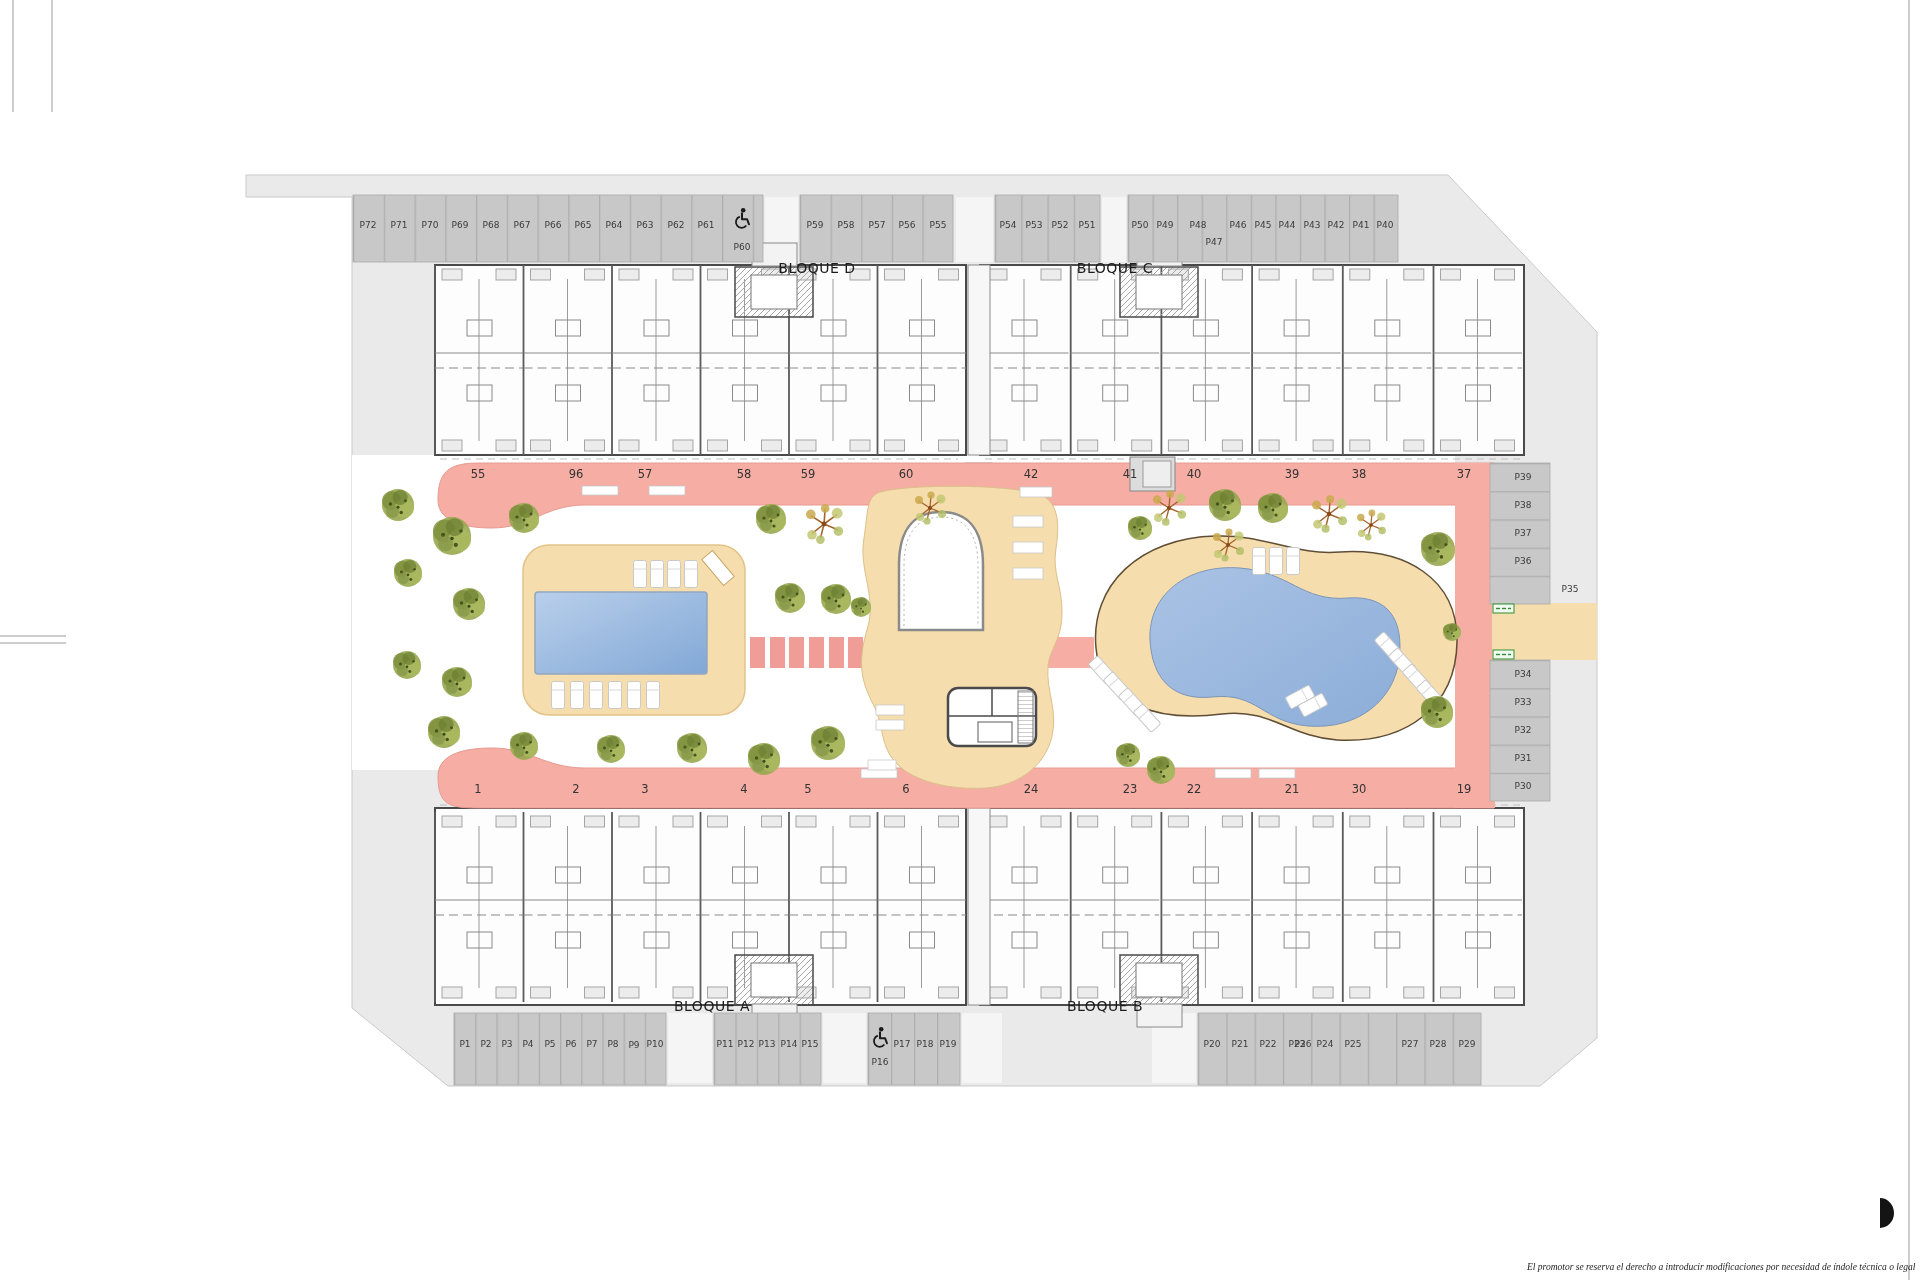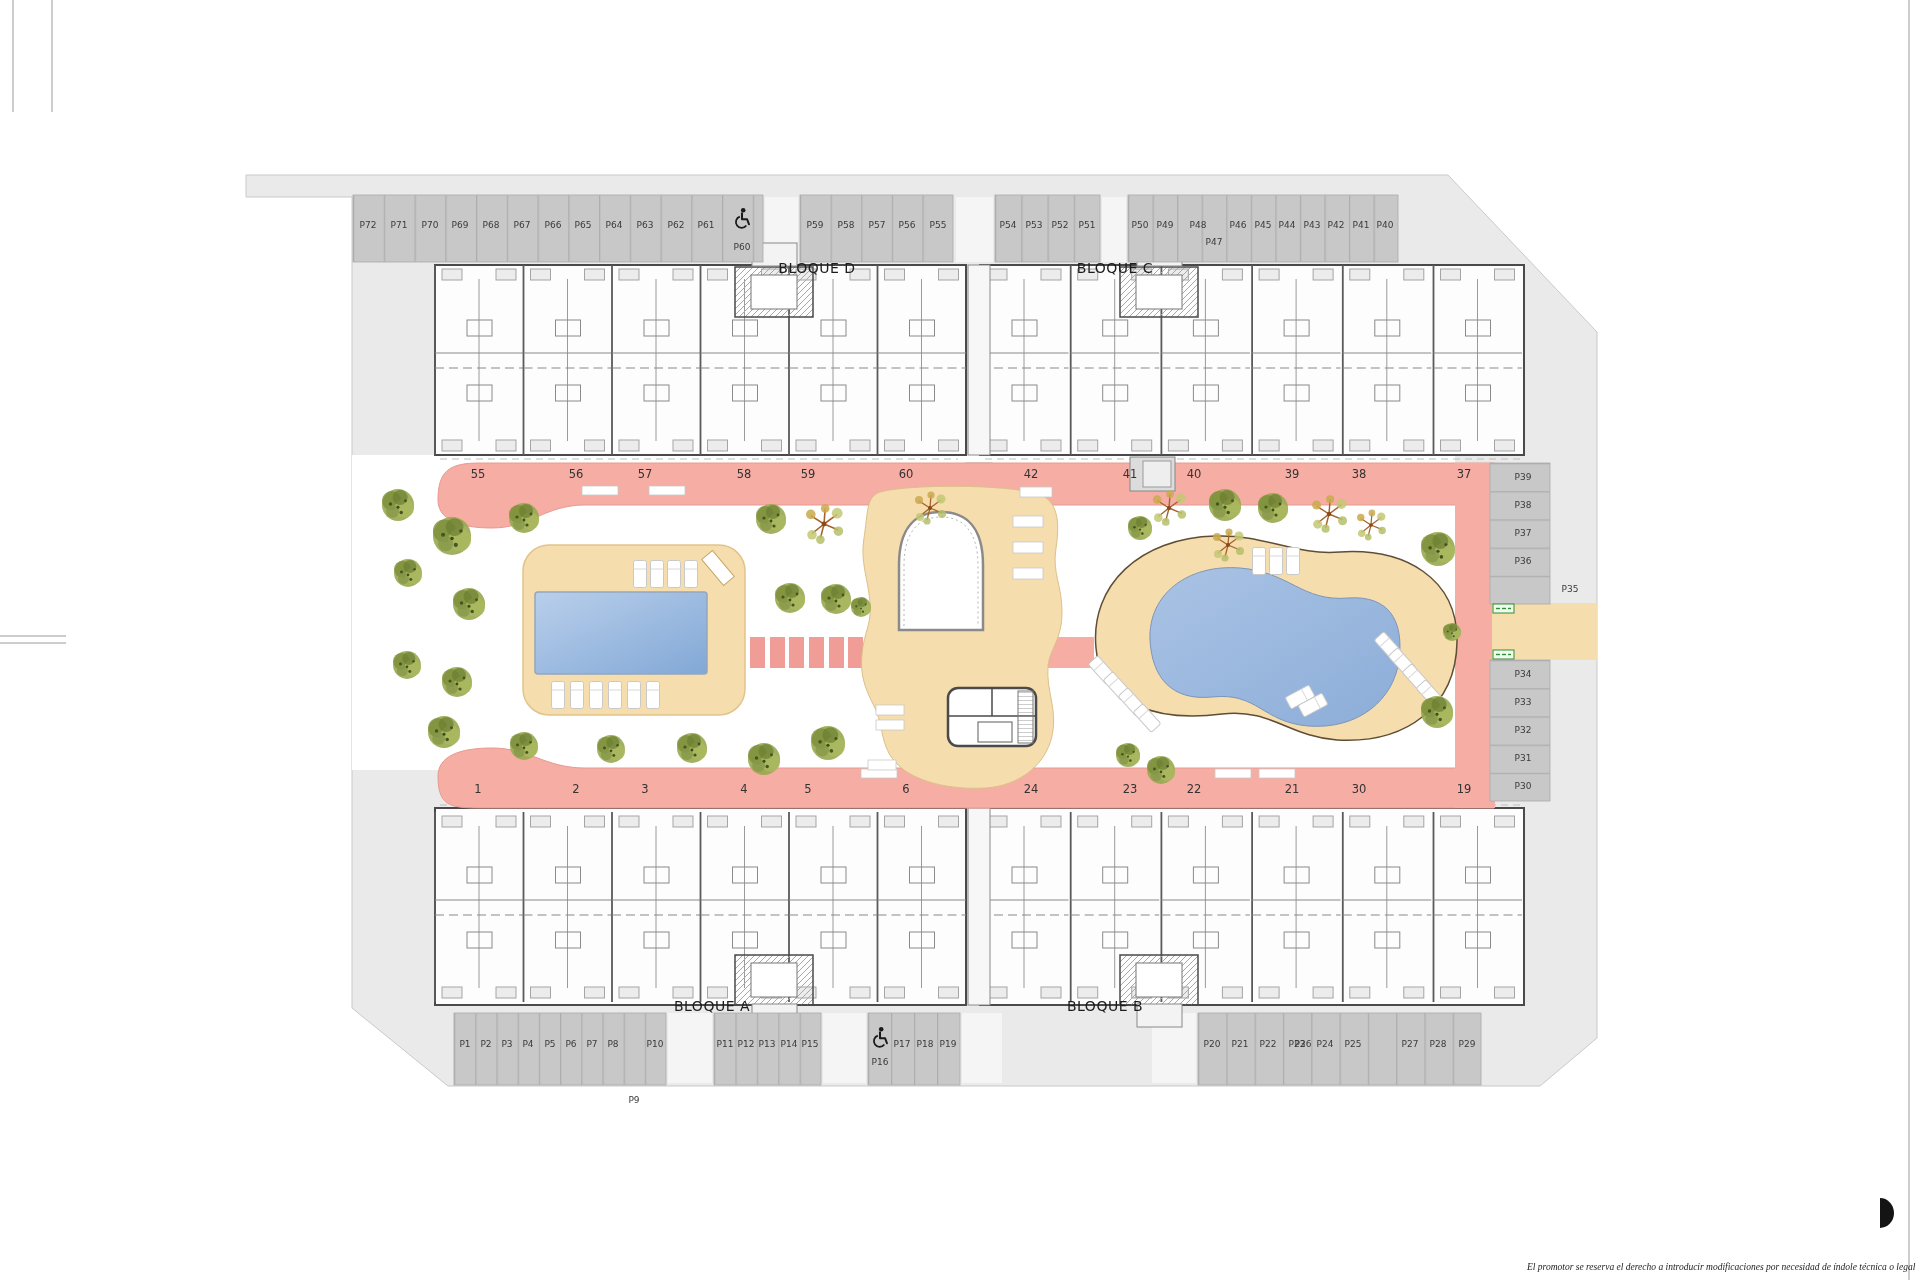--- a/index.html
+++ b/index.html
@@ -413,21 +413,21 @@
   <span class="lab pl" style="left:1523px;top:786px">P30</span>
 
   <span class="lab pl" style="left:465px;top:1044px">P1</span>
   <span class="lab pl" style="left:486px;top:1044px">P2</span>
   <span class="lab pl" style="left:507px;top:1044px">P3</span>
   <span class="lab pl" style="left:528px;top:1044px">P4</span>
   <span class="lab pl" style="left:550px;top:1044px">P5</span>
   <span class="lab pl" style="left:571px;top:1044px">P6</span>
   <span class="lab pl" style="left:592px;top:1044px">P7</span>
   <span class="lab pl" style="left:613px;top:1044px">P8</span>
-  <span class="lab pl" style="left:634px;top:1100px">P9</span>
+  <span class="lab pl" style="left:634px;top:1045px">P9</span>
   <span class="lab pl" style="left:655px;top:1044px">P10</span>
   <span class="lab pl" style="left:725px;top:1044px">P11</span>
   <span class="lab pl" style="left:746px;top:1044px">P12</span>
   <span class="lab pl" style="left:767px;top:1044px">P13</span>
   <span class="lab pl" style="left:789px;top:1044px">P14</span>
   <span class="lab pl" style="left:810px;top:1044px">P15</span>
   <span class="lab pl" style="left:880px;top:1062px">P16</span>
   <span class="lab pl" style="left:902px;top:1044px">P17</span>
   <span class="lab pl" style="left:925px;top:1044px">P18</span>
   <span class="lab pl" style="left:948px;top:1044px">P19</span>
@@ -436,21 +436,21 @@
   <span class="lab pl" style="left:1268px;top:1044px">P22</span>
   <span class="lab pl" style="left:1297px;top:1044px">P23</span>
   <span class="lab pl" style="left:1325px;top:1044px">P24</span>
   <span class="lab pl" style="left:1353px;top:1044px">P25</span>
   <span class="lab pl" style="left:1303px;top:1044px">P26</span>
   <span class="lab pl" style="left:1410px;top:1044px">P27</span>
   <span class="lab pl" style="left:1438px;top:1044px">P28</span>
   <span class="lab pl" style="left:1467px;top:1044px">P29</span>
 
   <span class="lab num" style="left:478px;top:474px">55</span>
-  <span class="lab num" style="left:576px;top:474px">56</span>
+  <span class="lab num" style="left:576px;top:474px">96</span>
   <span class="lab num" style="left:645px;top:474px">57</span>
   <span class="lab num" style="left:744px;top:474px">58</span>
   <span class="lab num" style="left:808px;top:474px">59</span>
   <span class="lab num" style="left:906px;top:474px">60</span>
   <span class="lab num" style="left:1031px;top:474px">42</span>
   <span class="lab num" style="left:1130px;top:474px">41</span>
   <span class="lab num" style="left:1194px;top:474px">40</span>
   <span class="lab num" style="left:1292px;top:474px">39</span>
   <span class="lab num" style="left:1359px;top:474px">38</span>
   <span class="lab num" style="left:1464px;top:474px">37</span>

